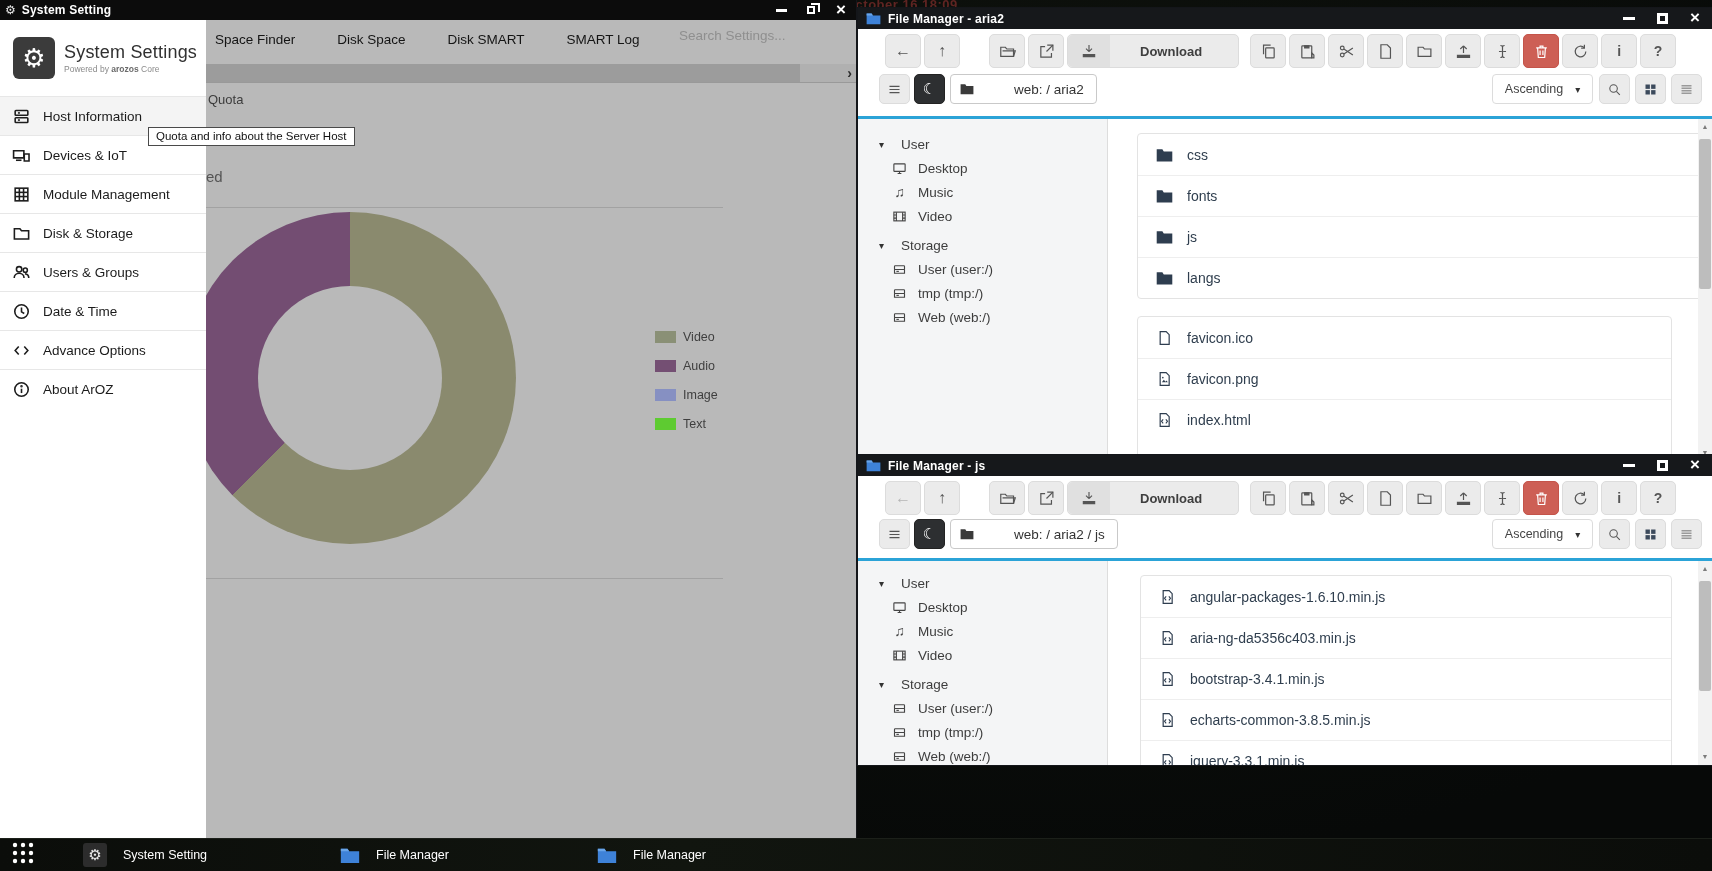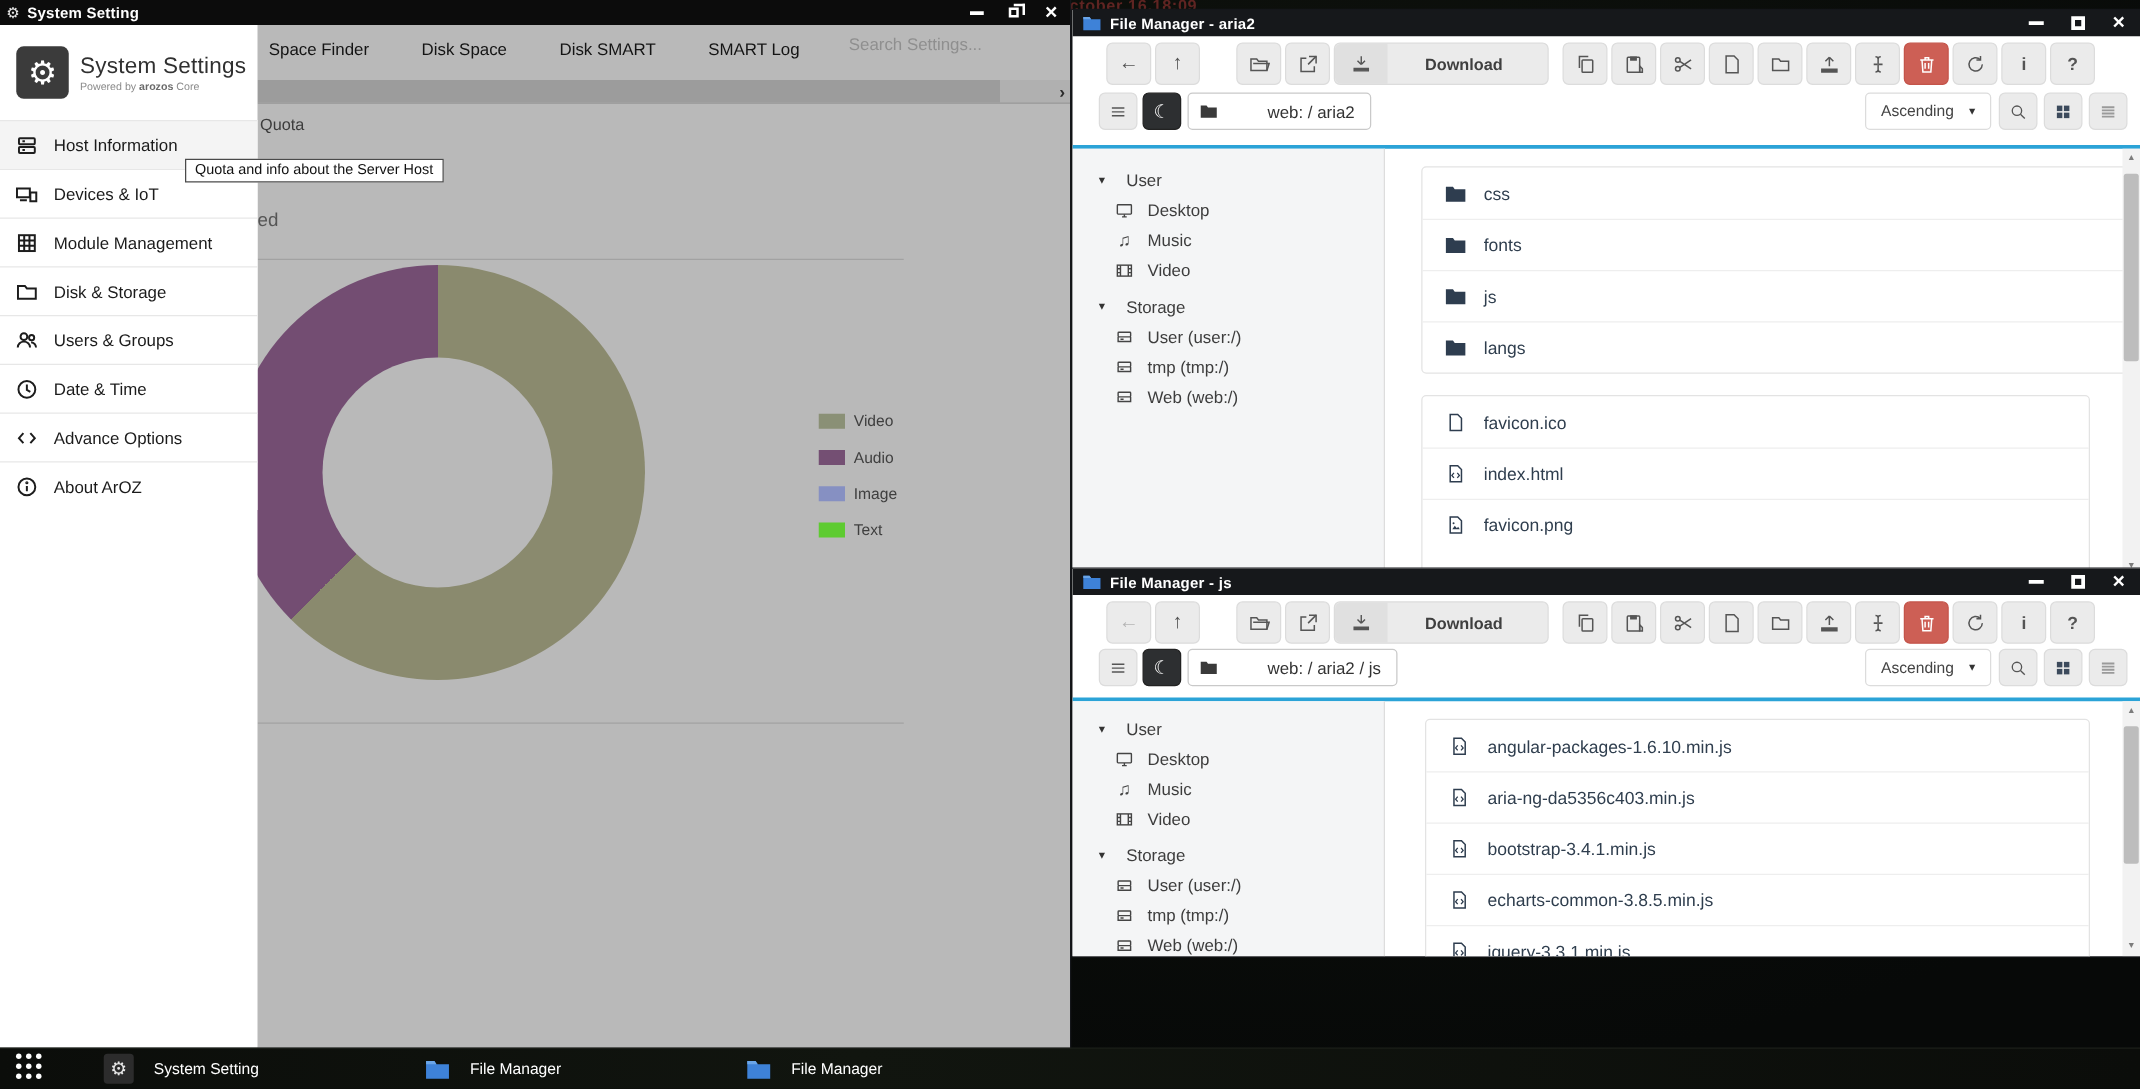--- a/index.html
+++ b/index.html
@@ -516,31 +516,31 @@
   <div class="card" style="left:279px; top:308px; width:535px; height:160px;">
     <div class="frow">
       <svg viewBox="0 0 24 24">
           <path d="M5.5 2.5h9l4.5 4.5v14.5h-13.5z" fill="none" stroke="#2e3d4f" stroke-width="1.8"></path>
         </svg>
       <span class="lab">favicon.ico</span>
     </div>
     <div class="frow">
       <svg viewBox="0 0 24 24">
           <path d="M5.5 2.5h9l4.5 4.5v14.5h-13.5z" fill="none" stroke="#2e3d4f" stroke-width="1.8"></path>
-          <path d="M10 11l-2.5 3 2.5 3M14 11l2.5 3-2.5 3" fill="none" stroke="#2e3d4f" stroke-width="1.6"></path>
-        </svg>
-      <span class="lab">index.html</span>
-    </div>
-    <div class="frow">
-      <svg viewBox="0 0 24 24">
-          <path d="M5.5 2.5h9l4.5 4.5v14.5h-13.5z" fill="none" stroke="#2e3d4f" stroke-width="1.8"></path>
           <path d="M8 17l3-4 2.5 3 1.5-1.8 2 2.8z" fill="#2e3d4f"></path>
           <circle cx="9.5" cy="10" r="1.2" fill="#2e3d4f"></circle>
         </svg>
       <span class="lab">favicon.png</span>
+    </div>
+    <div class="frow">
+      <svg viewBox="0 0 24 24">
+          <path d="M5.5 2.5h9l4.5 4.5v14.5h-13.5z" fill="none" stroke="#2e3d4f" stroke-width="1.8"></path>
+          <path d="M10 11l-2.5 3 2.5 3M14 11l2.5 3-2.5 3" fill="none" stroke="#2e3d4f" stroke-width="1.6"></path>
+        </svg>
+      <span class="lab">index.html</span>
     </div>
   </div>
 
   <div class="vscroll" style="top:111px; bottom:0;">
     <div class="varrow" style="top:2px;">▲</div>
     <div class="vthumb" style="top:20px; height:150px;"></div>
     <div class="varrow" style="bottom:2px;">▼</div>
   </div>
 </div>
 

